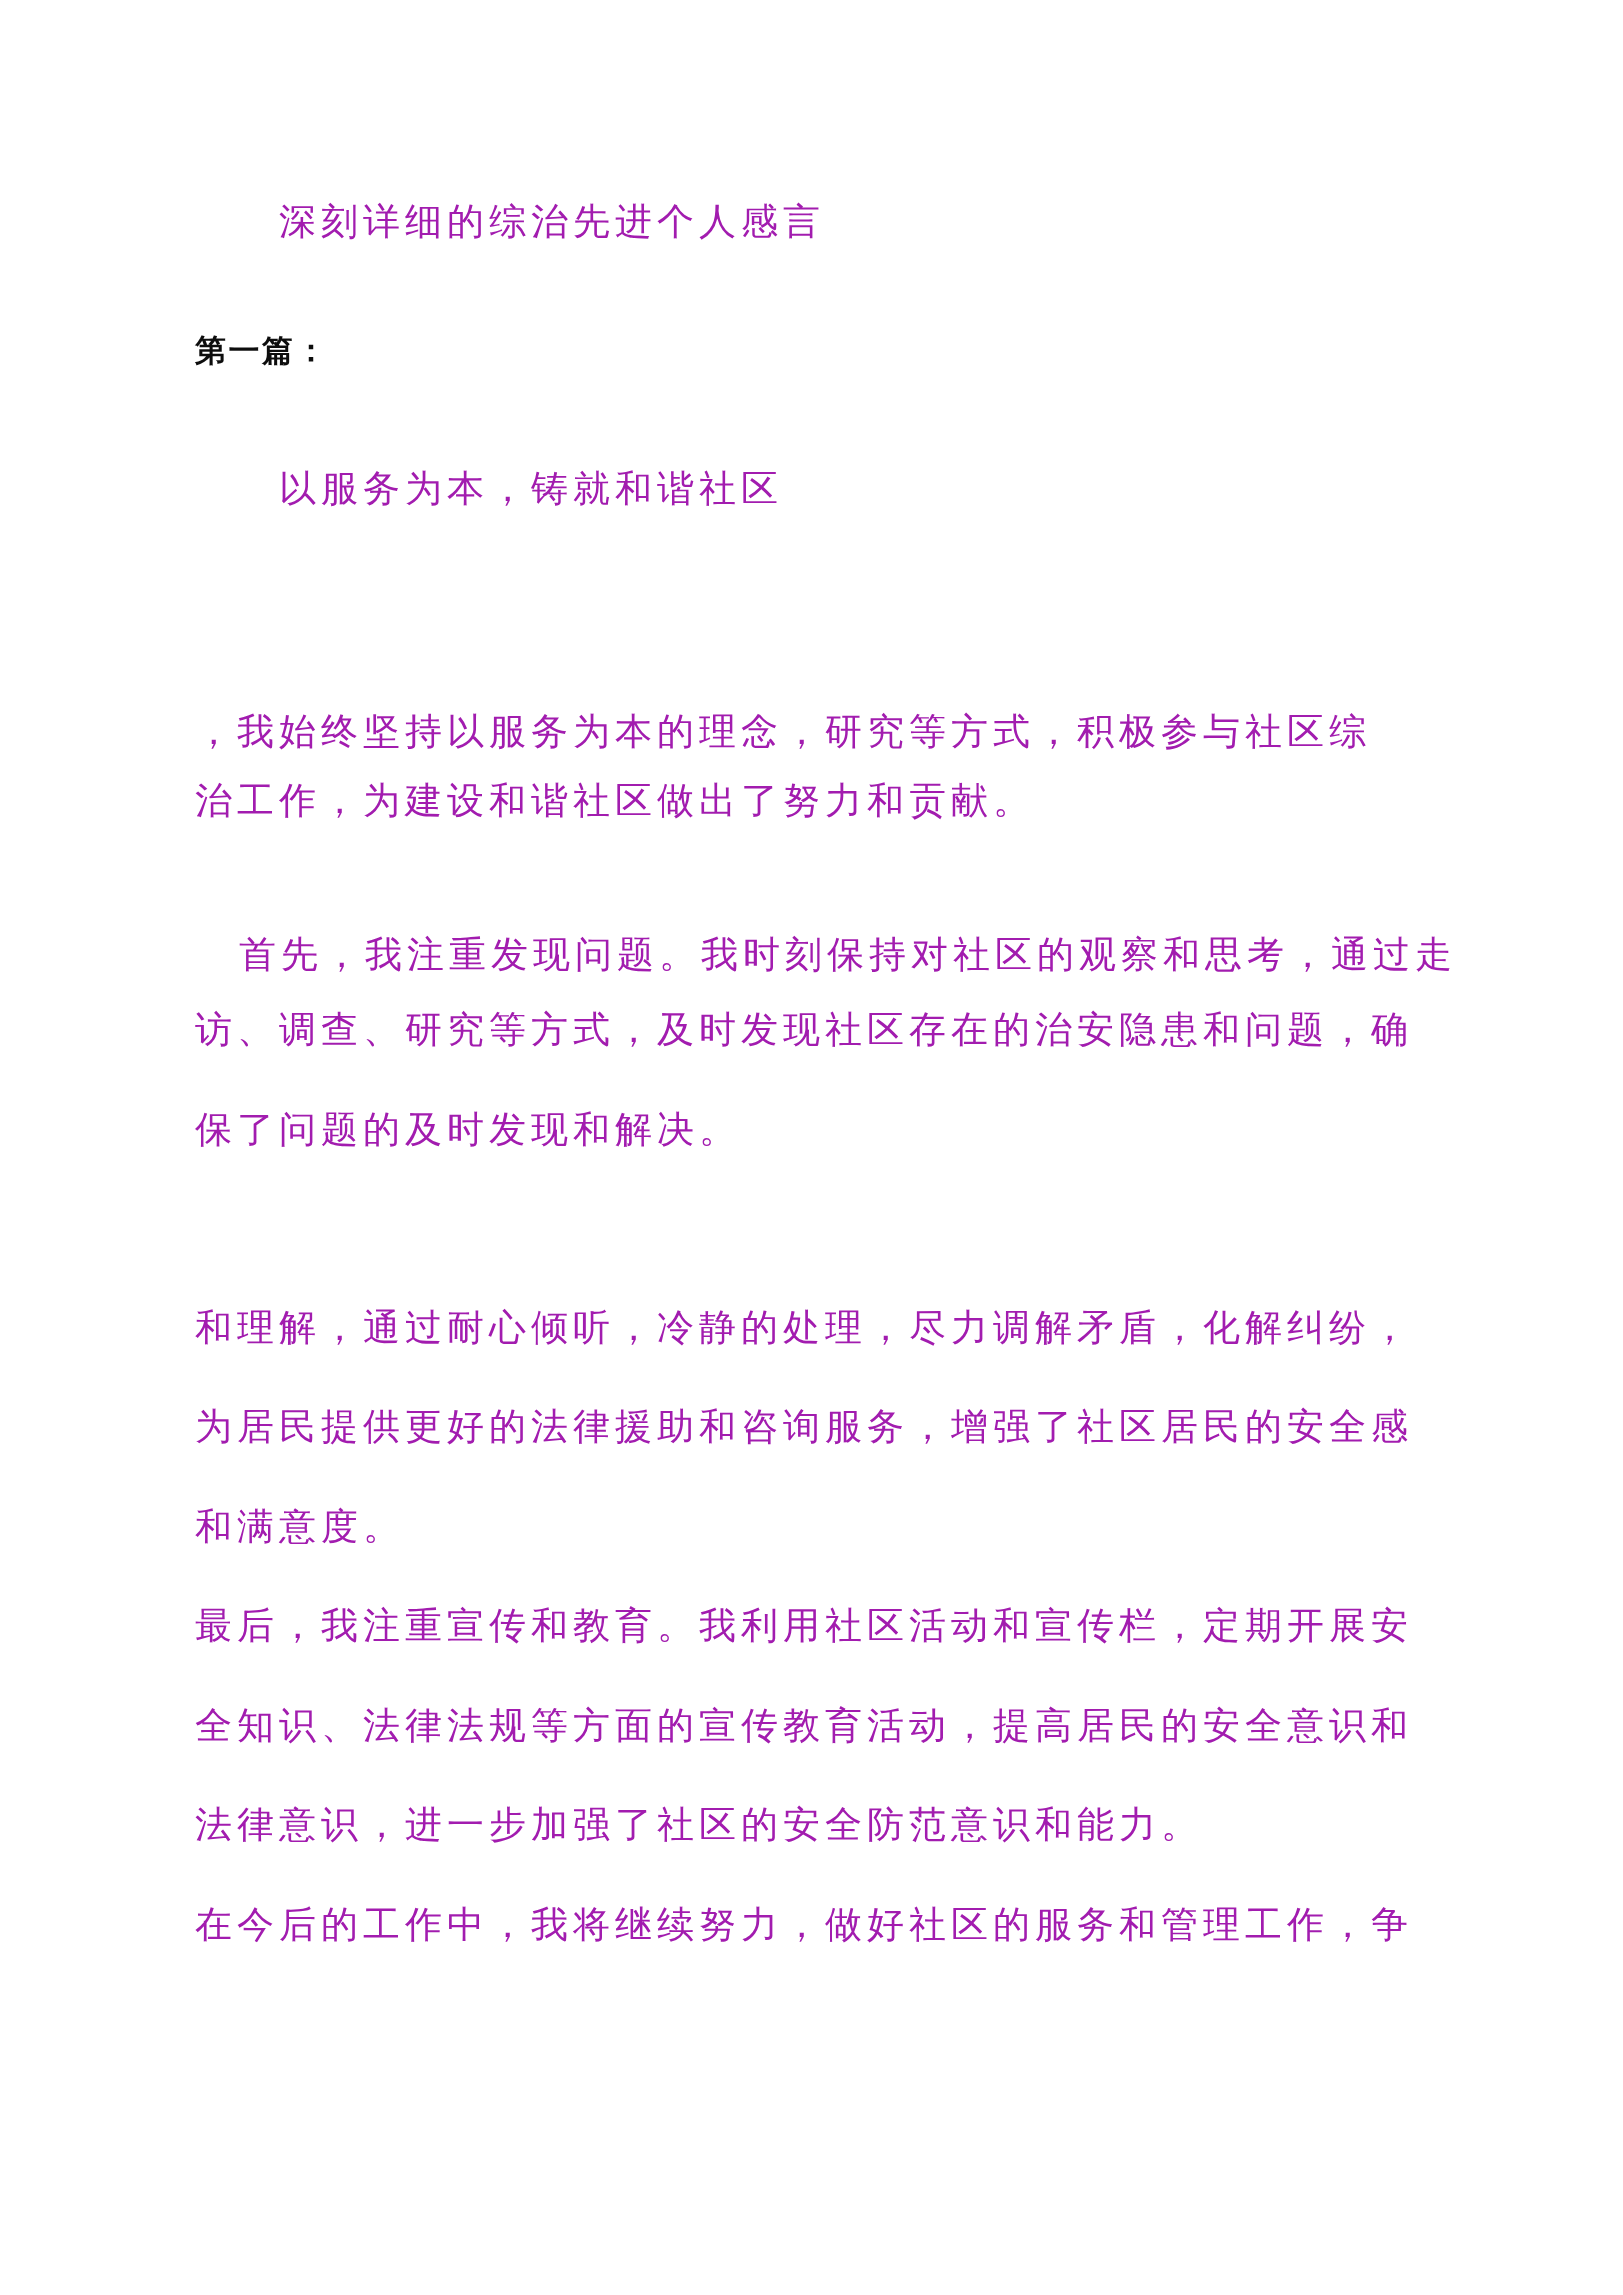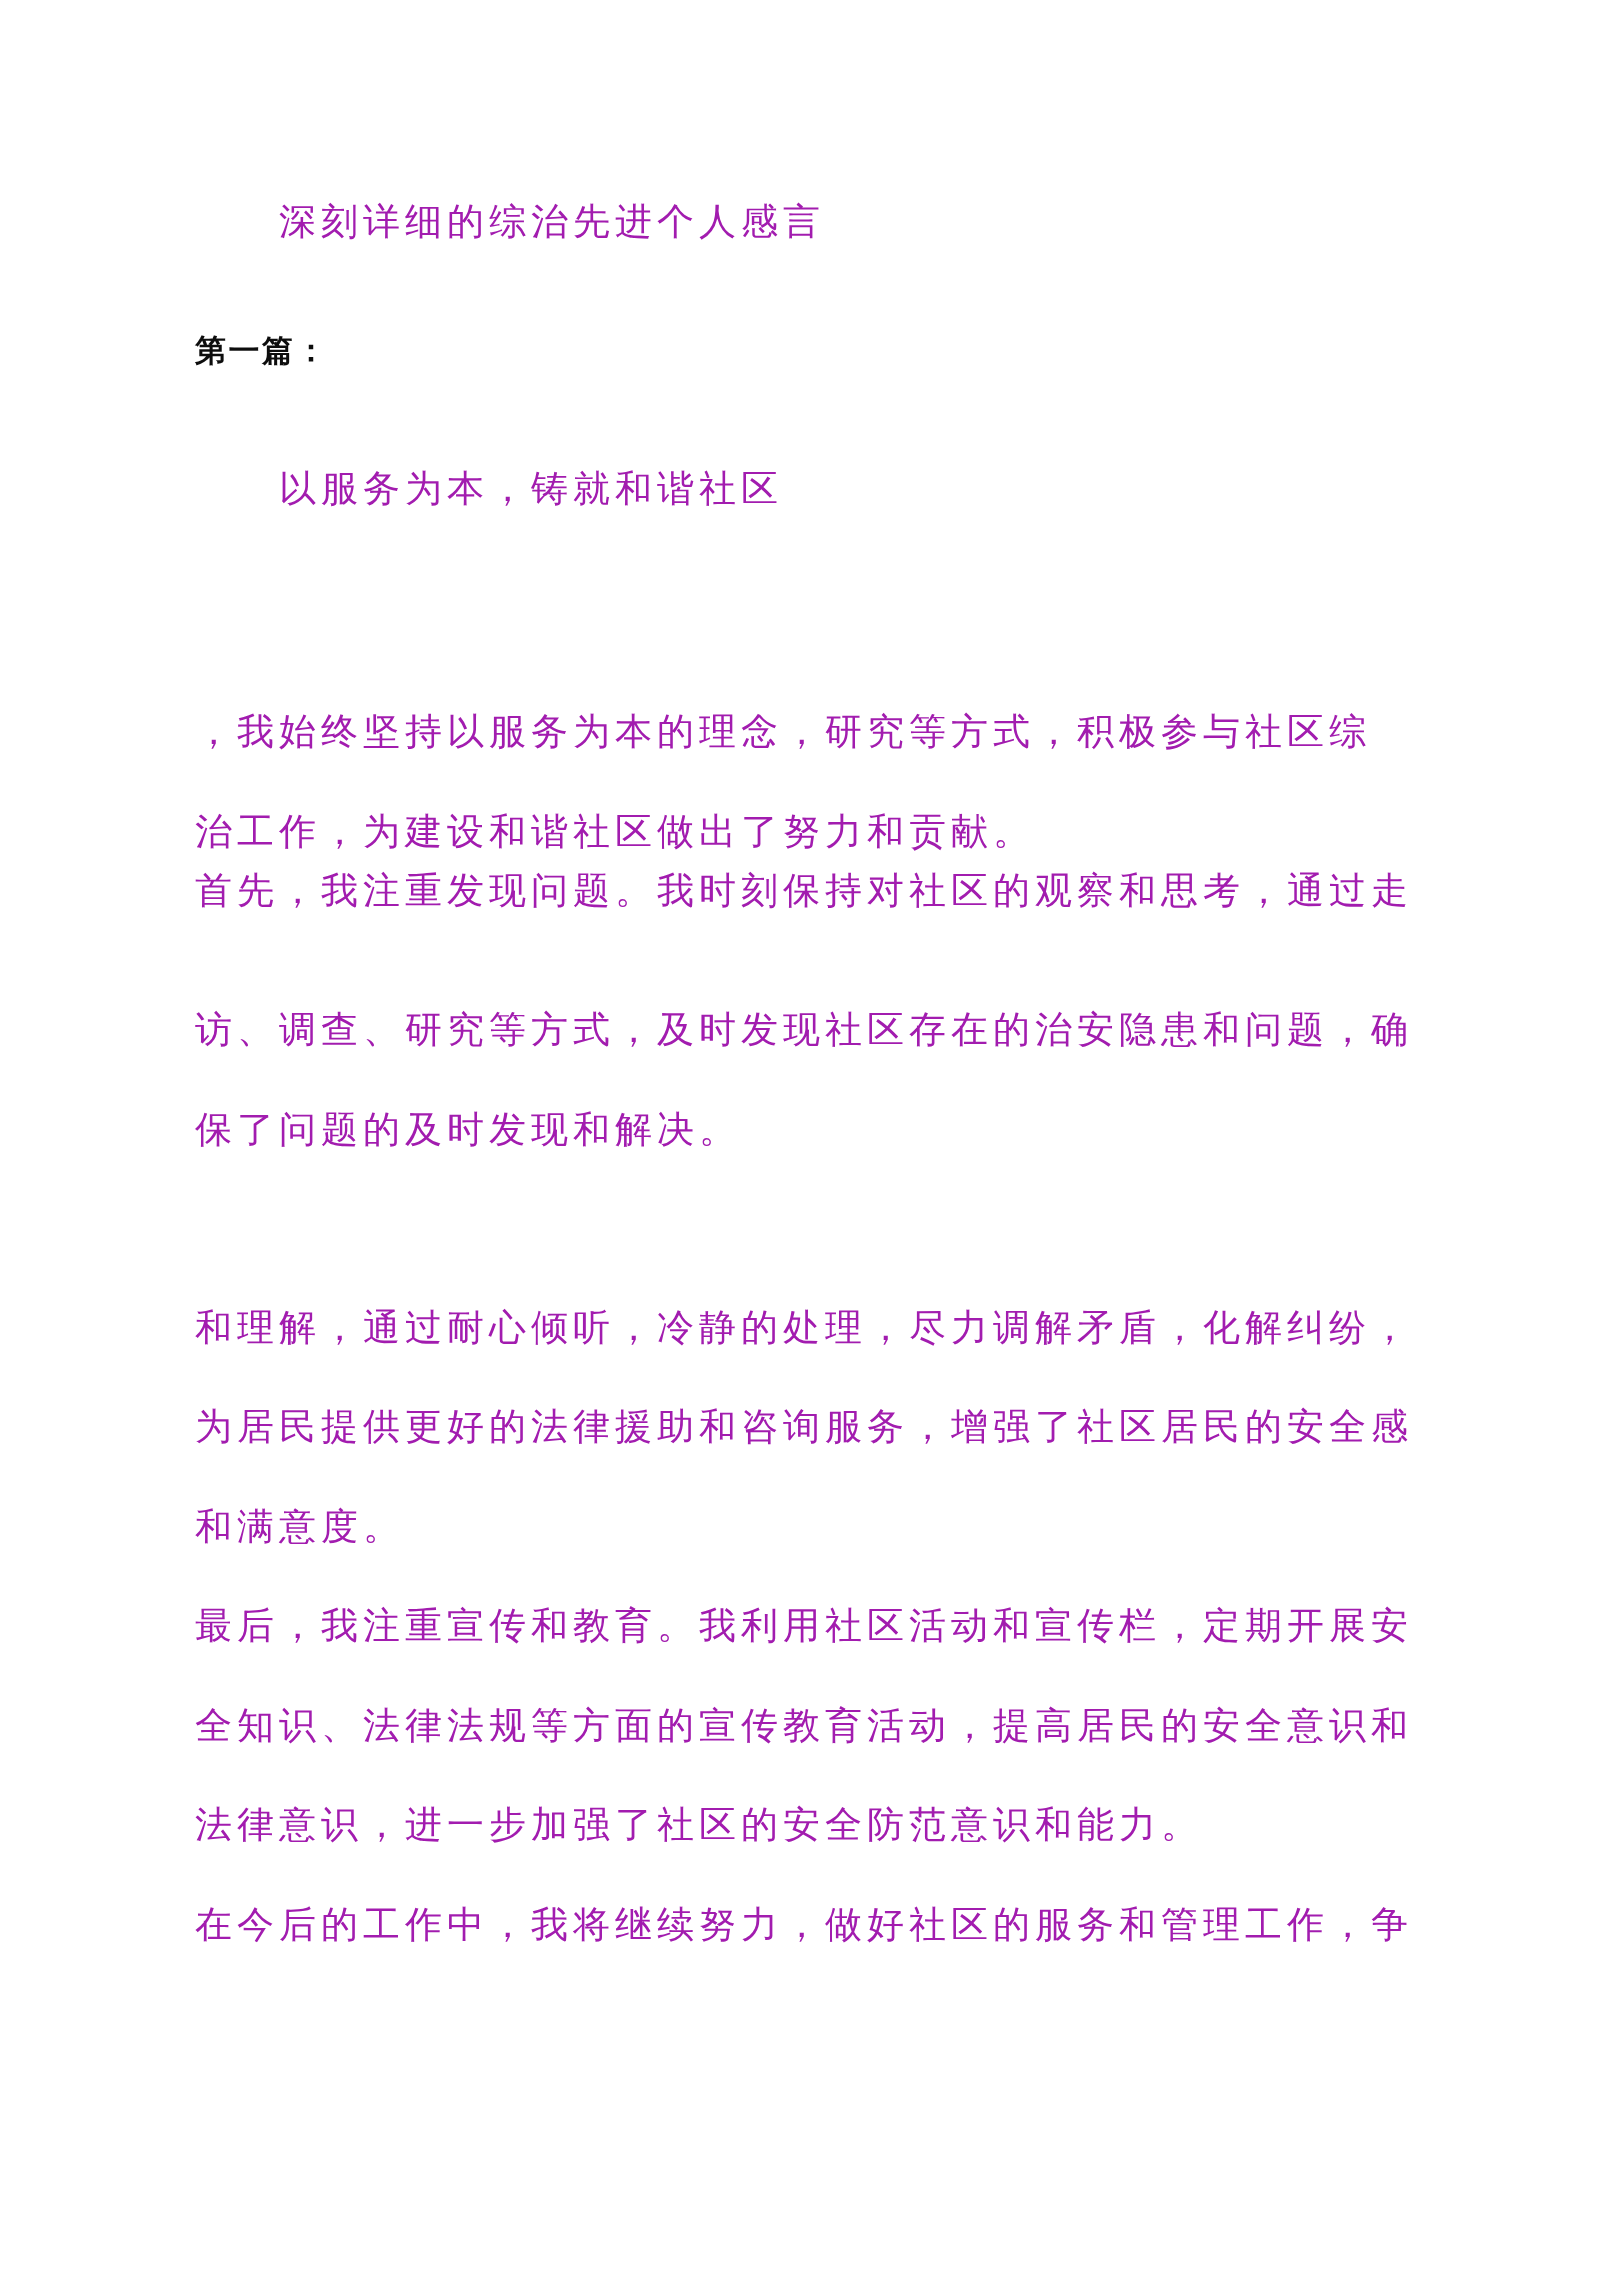--- a/index.html
+++ b/index.html
@@ -37,22 +37,22 @@
     letter-spacing: 2.5px;
     color: #0d0d0d;
   }
   .line.indent { left: 279px; }
   .line.flush  { left: 195px; }
 
   
   .y-subtitle { top: 470px; }
   .y0  { top: 614px; }
   .y1  { top: 713px; }
-  .y2  { top: 813px; }
-  .y3  { top: 872px; }
+  .y2  { top: 782px; }
+  .y3  { top: 936px; margin-left: 44px; }
   .y4  { top: 1011px; }
   .y5  { top: 1111px; }
   .y6  { top: 1209px; }
   .y7  { top: 1309px; }
   .y8  { top: 1408px; }
   .y9  { top: 1508px; }
   .y10 { top: 1607px; }
   .y11 { top: 1707px; }
   .y12 { top: 1806px; }
   .y13 { top: 1906px; }

